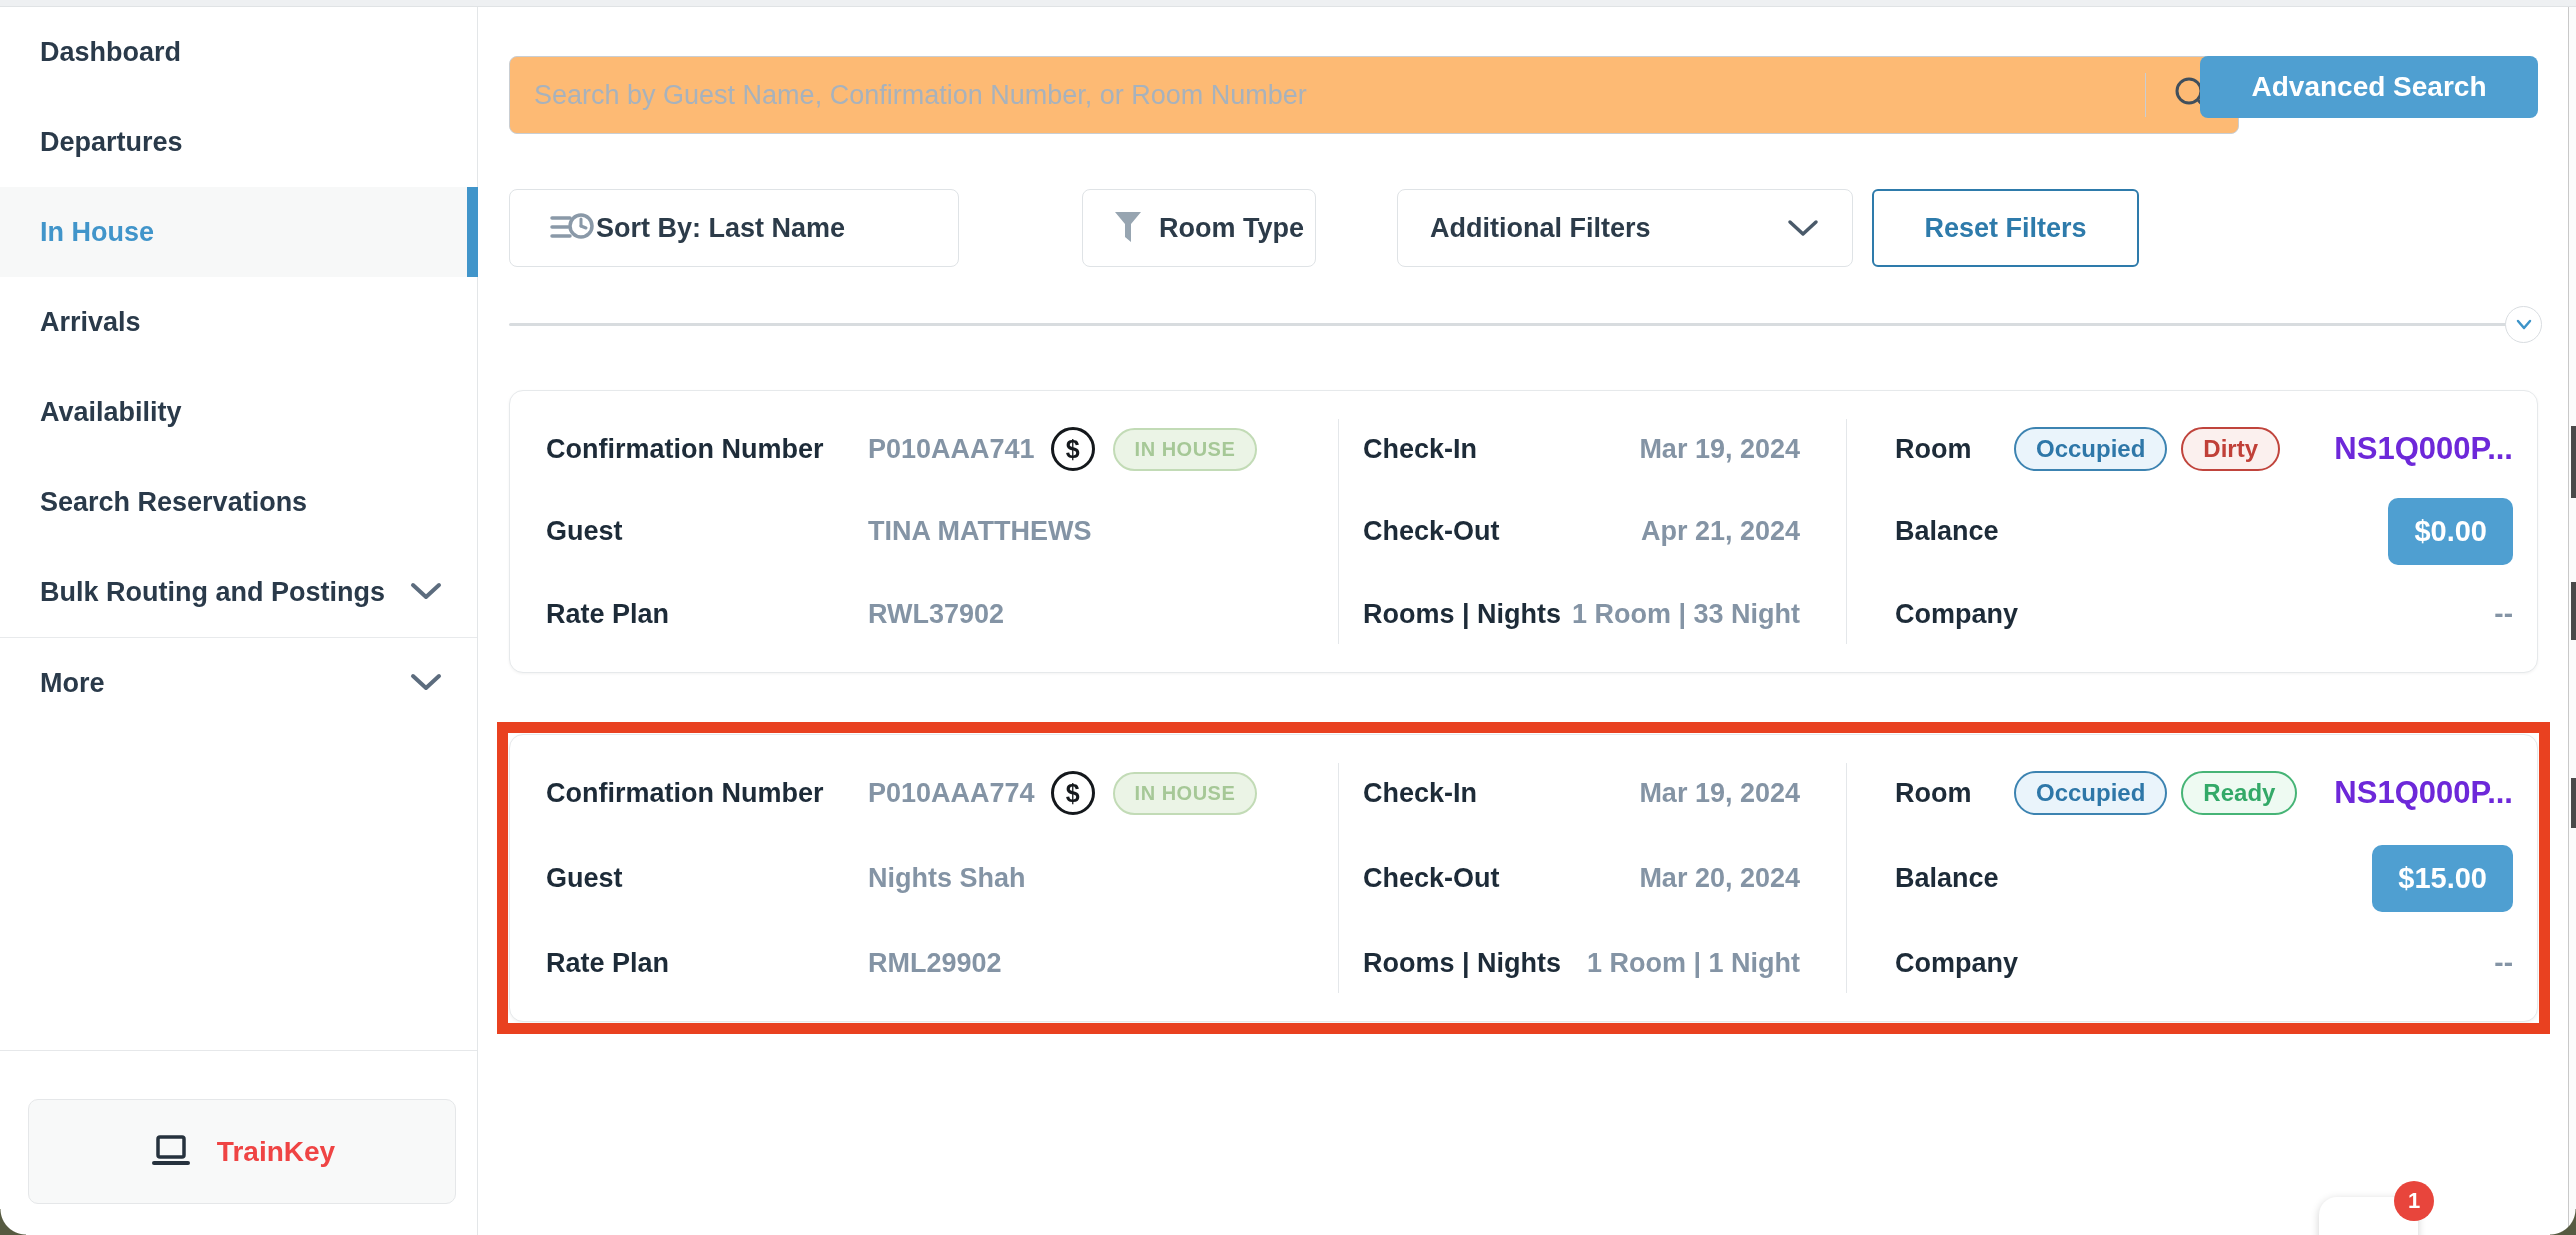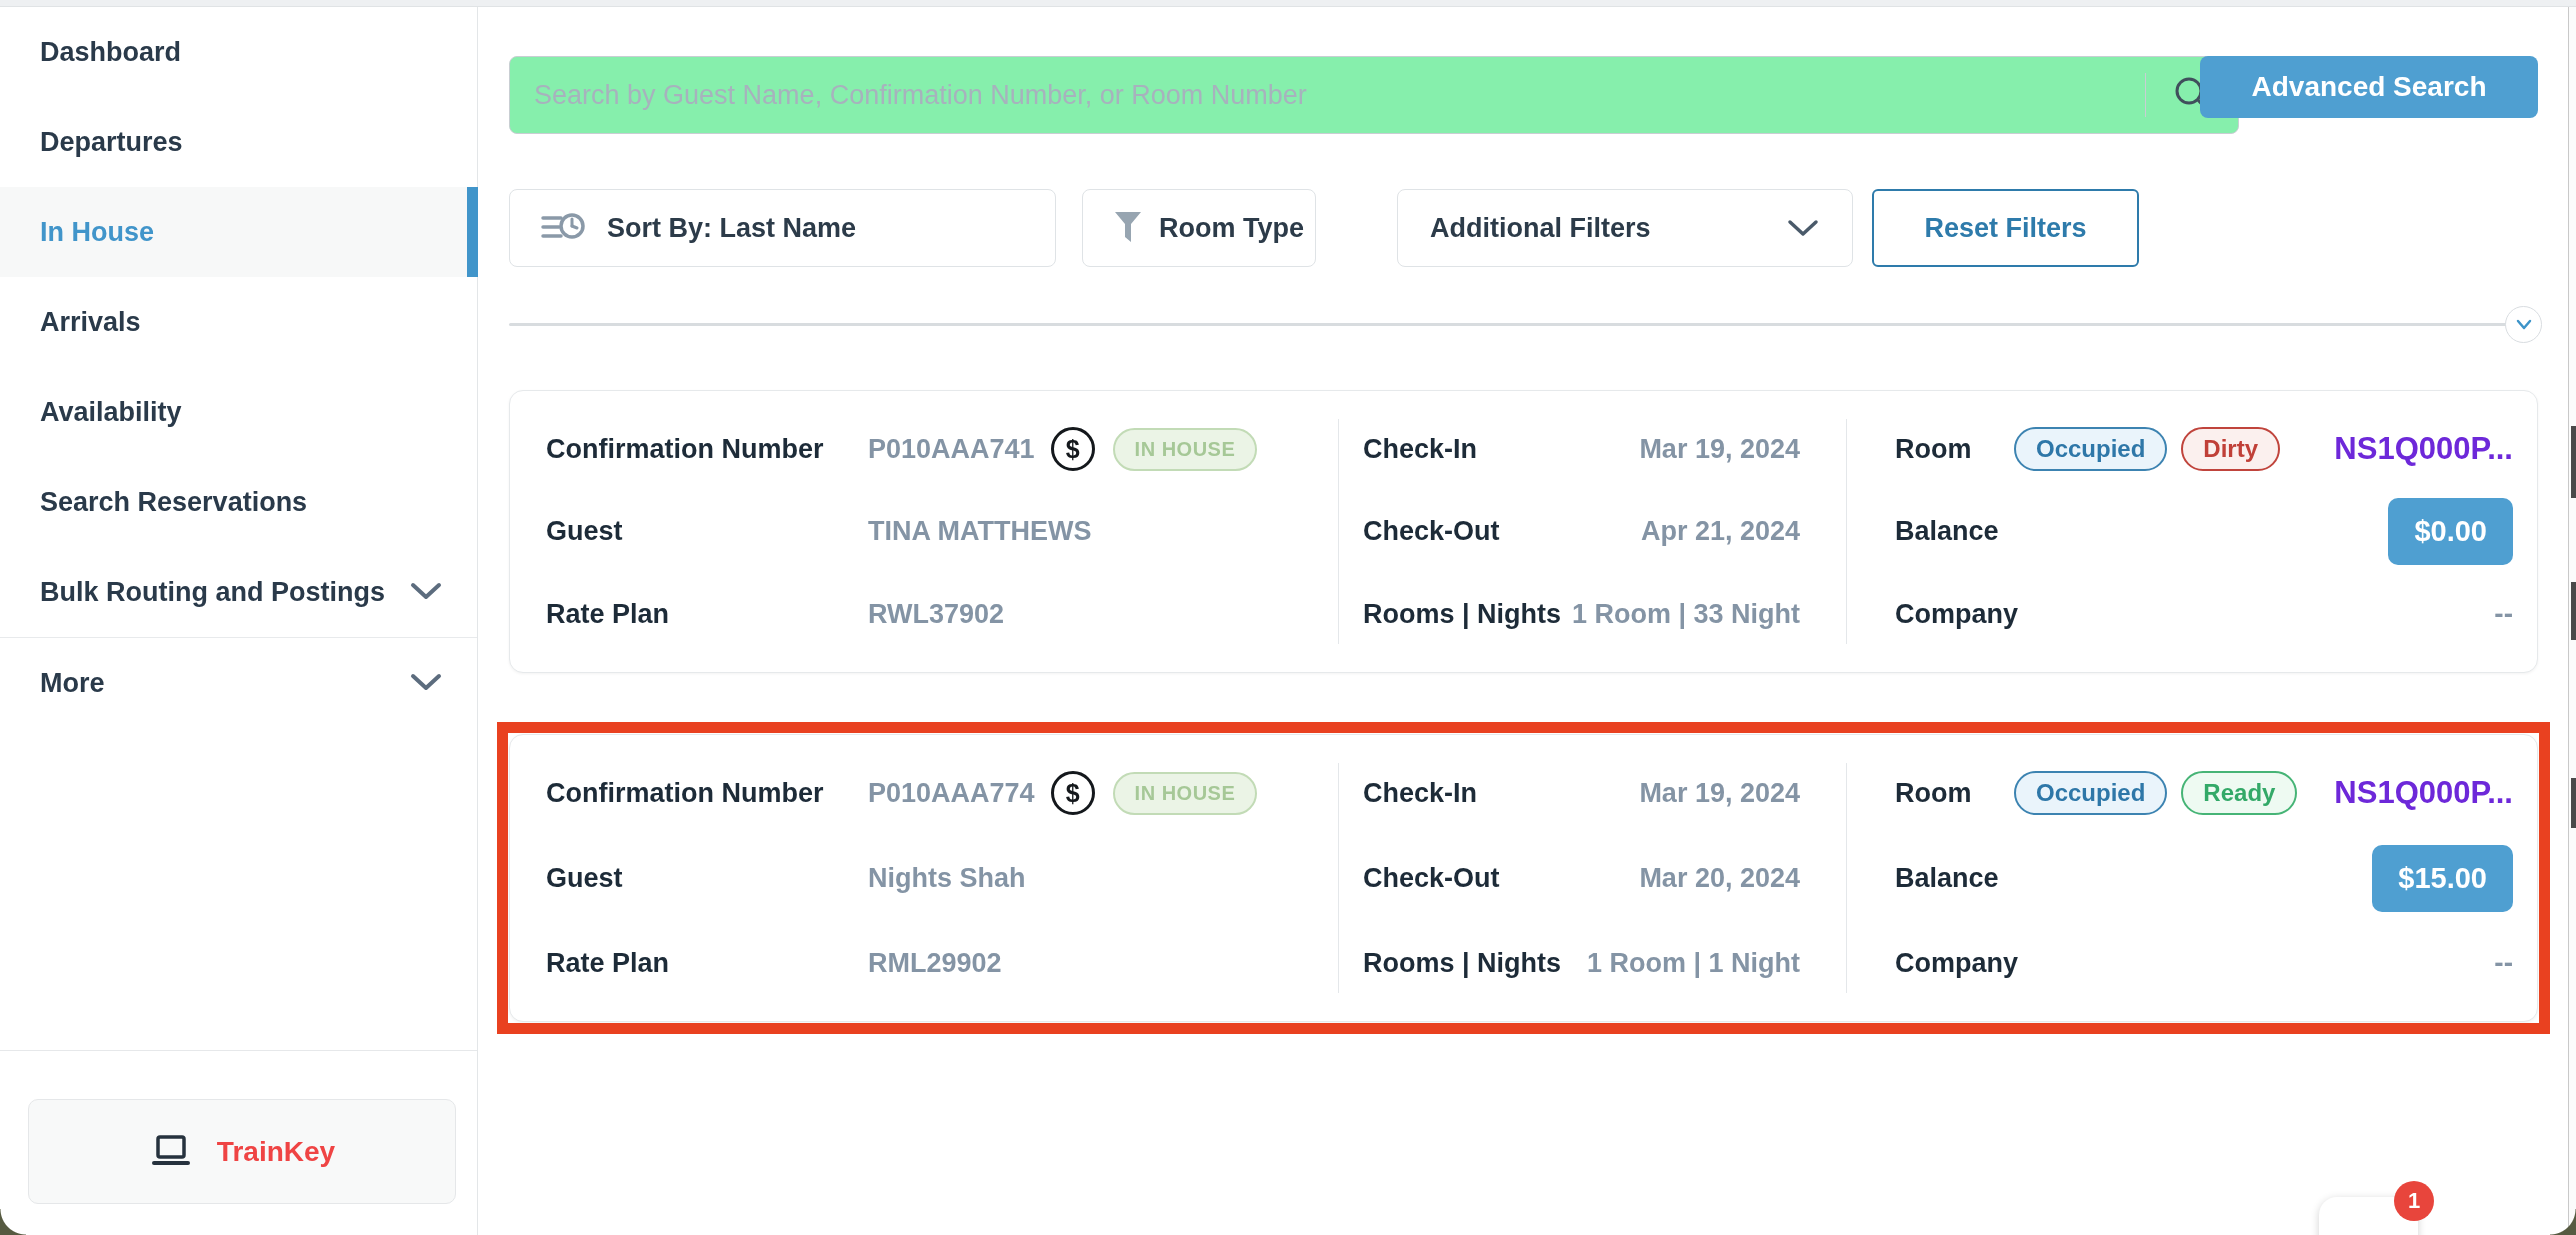--- a/index.html
+++ b/index.html
@@ -17,30 +17,30 @@
   .nav-item { position:relative; height:90px; display:flex; align-items:center; padding:0 35px 0 40px; font-size:27px; font-weight:700; color:#2a3a4a; cursor:pointer; }
   .nav-item .nav-label { flex:1; }
   .nav-item.active { background:#f7f8f8; color:#4195ca; }
   .nav-item.active::after { content:""; position:absolute; right:-1px; top:0; bottom:0; width:11px; background:#4195ca; }
   .nav-divider { height:1px; background:#e8eaec; }
   .sidebar-bottom { position:absolute; left:0; right:0; bottom:0; height:185px; border-top:1px solid #e6e8ea; background:#fff; }
   .trainkey-btn { position:absolute; left:28px; top:48px; width:428px; height:105px; background:#f8f9f9; border:1px solid #e5e7e9; border-radius:10px; display:flex; align-items:center; justify-content:center; gap:24px; cursor:pointer; }
   .trainkey-btn span { font-size:28px; font-weight:700; color:#ef4444; }
 
   
-  .search-box { position:absolute; left:509px; top:56px; width:1730px; height:78px; border:1px solid #c9ced3; border-radius:8px; background:#86efac; display:flex; align-items:center; }
+  .search-box { position:absolute; left:509px; top:56px; width:1730px; height:78px; border:1px solid #c9ced3; border-radius:8px; background:#fdba74; display:flex; align-items:center; }
   .search-box input { flex:1; border:none; outline:none; font-family:"Liberation Sans",sans-serif; font-size:27px; color:#3c4a57; padding:0 20px 0 24px; background:transparent; }
   .search-box input::placeholder { color:#a7b2bd; }
   .search-sep { width:1px; height:44px; background:#c9ced3; }
   .search-icon-wrap { width:92px; display:flex; align-items:center; justify-content:center; cursor:pointer; }
   .adv-search-btn { position:absolute; left:2200px; top:56px; width:338px; height:62px; background:#4f9fd1; border:none; border-radius:8px; color:#fff; font-family:"Liberation Sans",sans-serif; font-size:28px; font-weight:600; cursor:pointer; }
 
   
   .filter-btn { position:absolute; top:189px; height:78px; background:#fff; border:1px solid #dfe3e6; border-radius:8px; display:flex; align-items:center; font-family:"Liberation Sans",sans-serif; font-size:27px; font-weight:600; color:#2c3b49; cursor:pointer; }
-  .sort-btn { left:509px; width:547px; padding-left:29px; gap:20px; }
+  .sort-btn { left:509px; width:450px; padding-left:38px; }
   .roomtype-btn { left:1082px; width:234px; padding-left:30px; gap:16px; }
   .addfilters-btn { left:1397px; width:456px; padding:0 32px; justify-content:space-between; }
   .reset-btn { position:absolute; left:1872px; top:189px; width:267px; height:78px; background:#fff; border:2px solid #2e7bab; border-radius:6px; color:#2e7bab; font-family:"Liberation Sans",sans-serif; font-size:27px; font-weight:600; cursor:pointer; }
 
   
   .list-divider { position:absolute; left:509px; top:323px; width:2002px; height:3px; background:#d8dcdf; border-radius:2px; }
   .collapse-circle { position:absolute; left:2505px; top:306px; width:37px; height:37px; border-radius:50%; background:#fff; border:1px solid #d9dde1; display:flex; align-items:center; justify-content:center; cursor:pointer; z-index:2; }
 
   
   .card { position:absolute; left:509px; width:2029px; background:#fff; border:1px solid #e6e9eb; border-radius:14px; box-shadow:0 1px 3px rgba(0,0,0,0.05); display:flex; }

